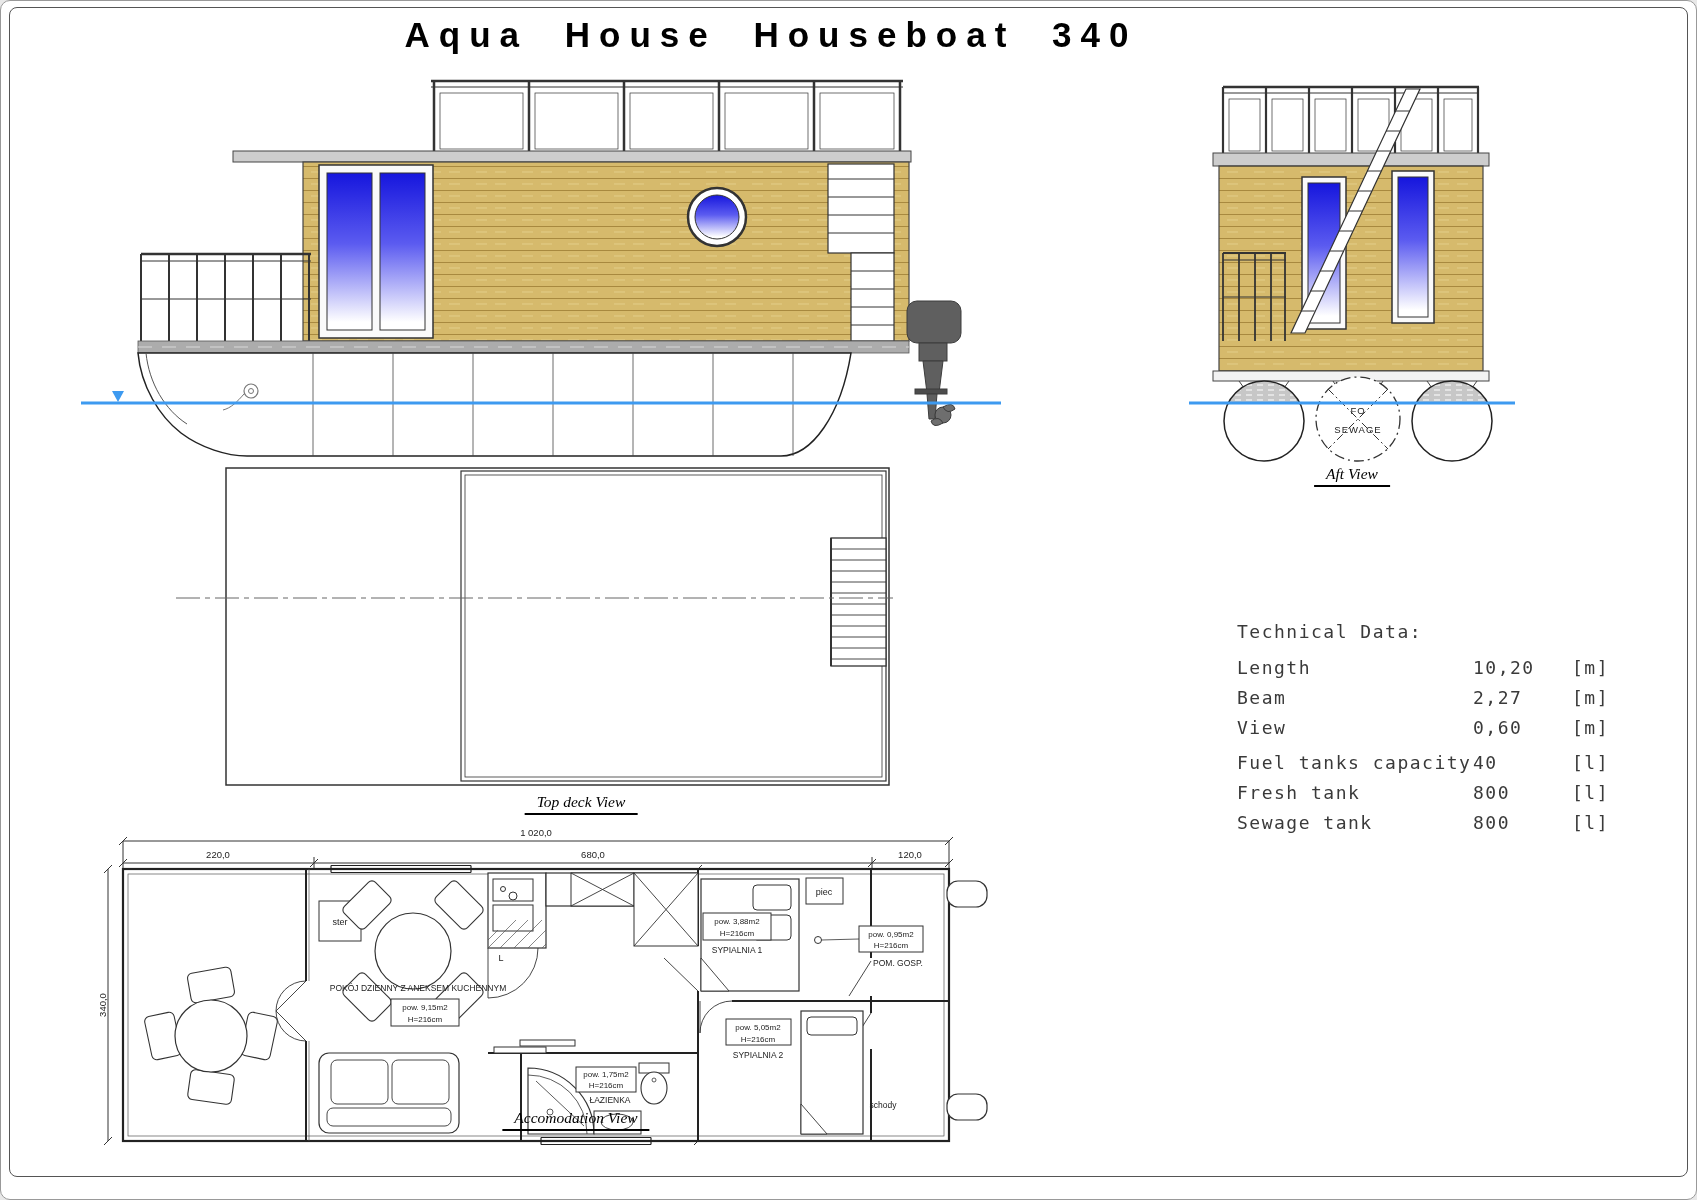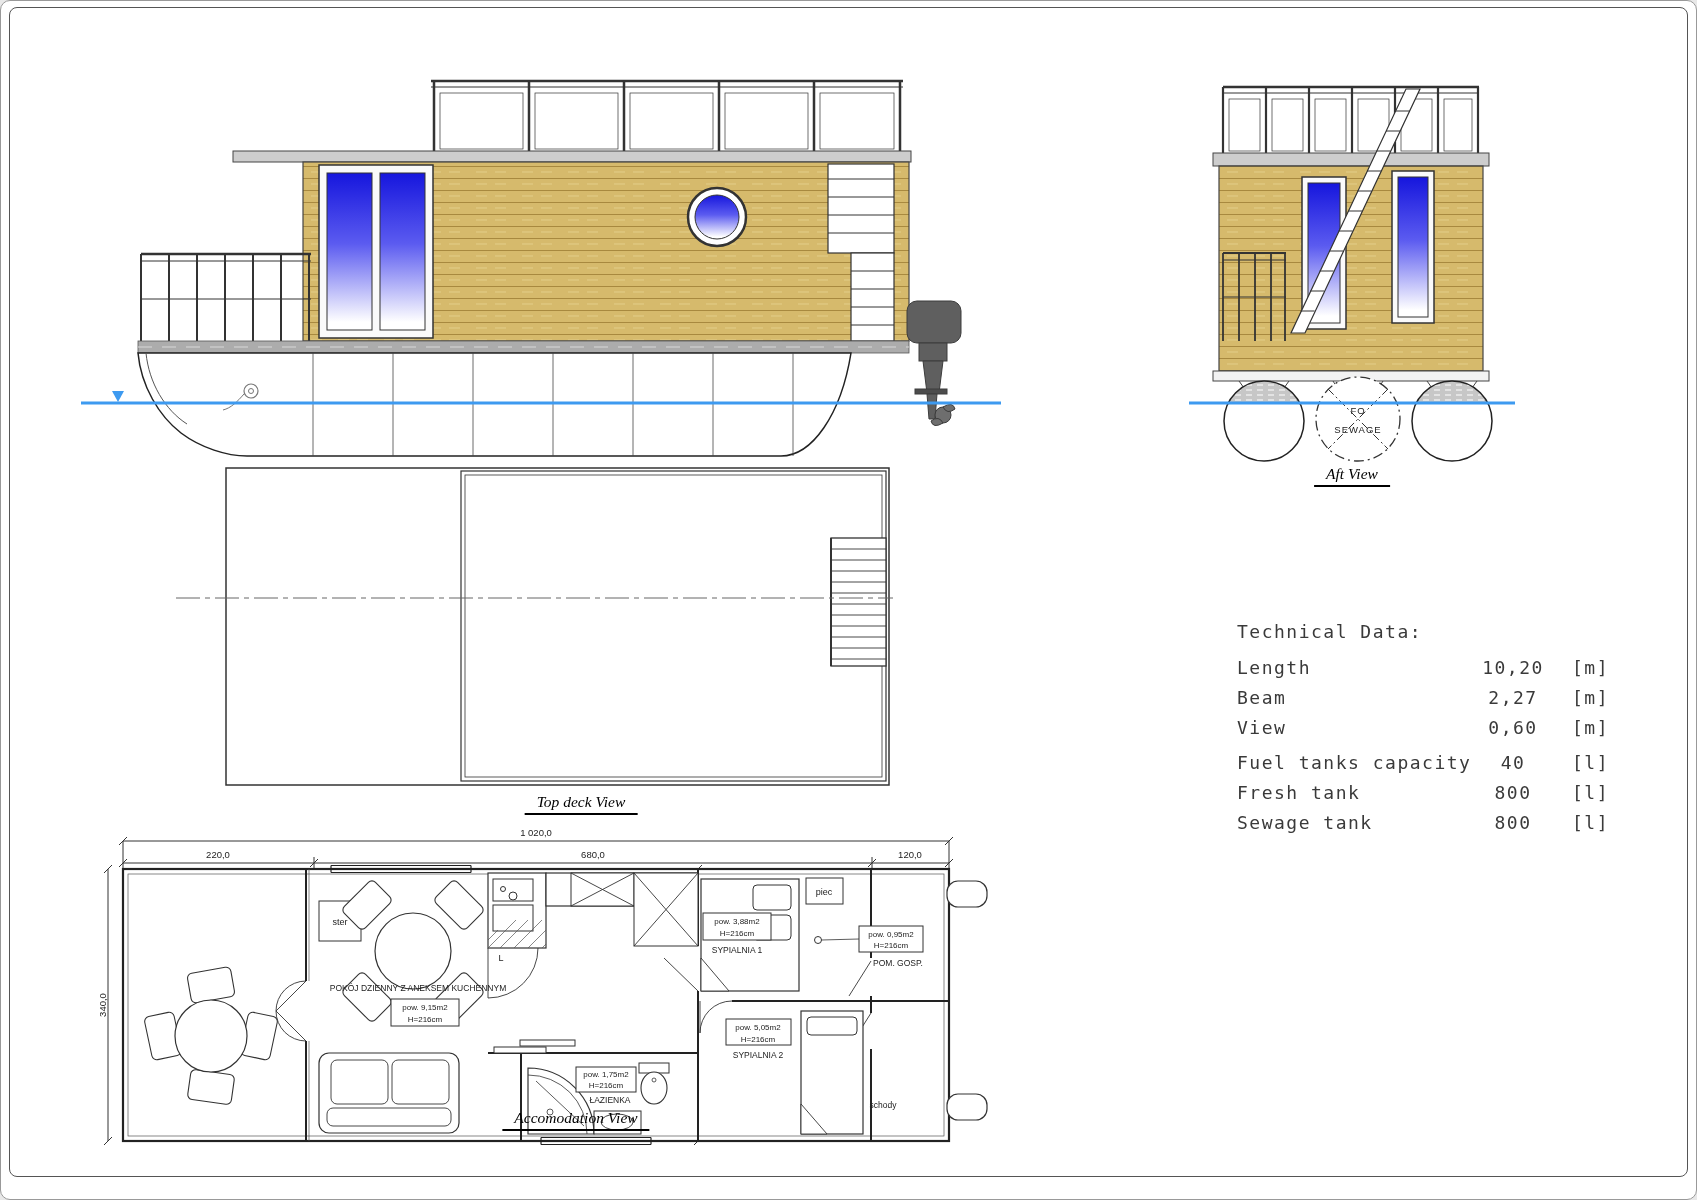--- a/index.html
+++ b/index.html
@@ -23,28 +23,29 @@
   svg text{font-family:"Liberation Sans",sans-serif;fill:#222;}
   .tech{
     position:absolute;left:1236px;top:620px;width:372px;
     font-family:"DejaVu Sans Mono",monospace;font-size:18px;color:#3a3a3a;
     letter-spacing:1.5px;
   }
   .tech-heading{margin-bottom:15px;}
   .td-row{display:flex;margin-bottom:9px;}
   .td-row.gap{margin-top:14px;}
   .td-label{flex:1;}
-  .td-val{width:80px;text-align:center;}
+  .td-val{width:80px;text-align:left;}
   .td-unit{width:56px;text-align:right;}
 </style>
 </head>
 <body>
 
 <div class="sheet">
   <div class="frame"></div>
+  <div class="page-title">Aqua House Houseboat 340</div>
 
   <svg style="left:80px;top:70px" width="930" height="430" viewBox="0 0 930 430">
     <defs>
       <pattern id="planks" width="46" height="12" patternUnits="userSpaceOnUse">
         <rect width="46" height="12" fill="#d6ba6c"></rect>
         <line x1="0" y1="11.5" x2="46" y2="11.5" stroke="#a8893f" stroke-width="1"></line>
         <line x1="0" y1="5" x2="46" y2="5" stroke="#e8d392" stroke-width="1" stroke-dasharray="11 16" opacity="0.75"></line>
       </pattern>
       <linearGradient id="wg" x1="0" y1="0" x2="0" y2="1">
         <stop offset="0" stop-color="#1616dd"></stop>

